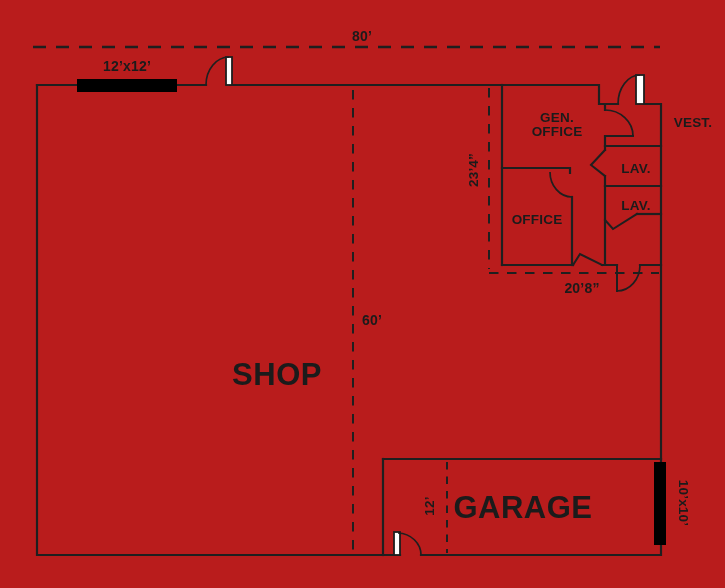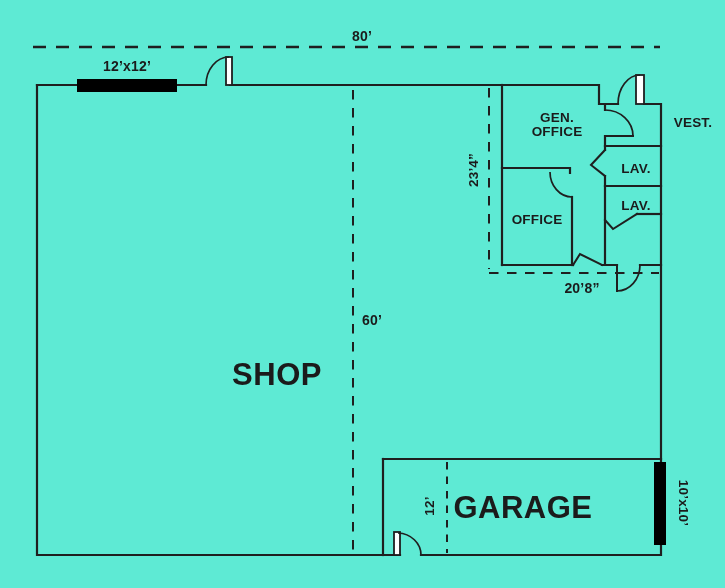--- a/index.html
+++ b/index.html
@@ -4,21 +4,21 @@
 <style>
   html, body {
     margin: 0;
     padding: 0;
     background: #ffffff;
   }
   .stage {
     position: relative;
     width: 725px;
     height: 588px;
-    background: #5eead4;
+    background: #b91c1c;
     font-family: "Liberation Sans", sans-serif;
     overflow: hidden;
   }
   svg { display: block; }
   .wall {
     fill: none;
     stroke: #1f1f1f;
     stroke-width: 2.2;
     stroke-linecap: square;
     stroke-linejoin: miter;

